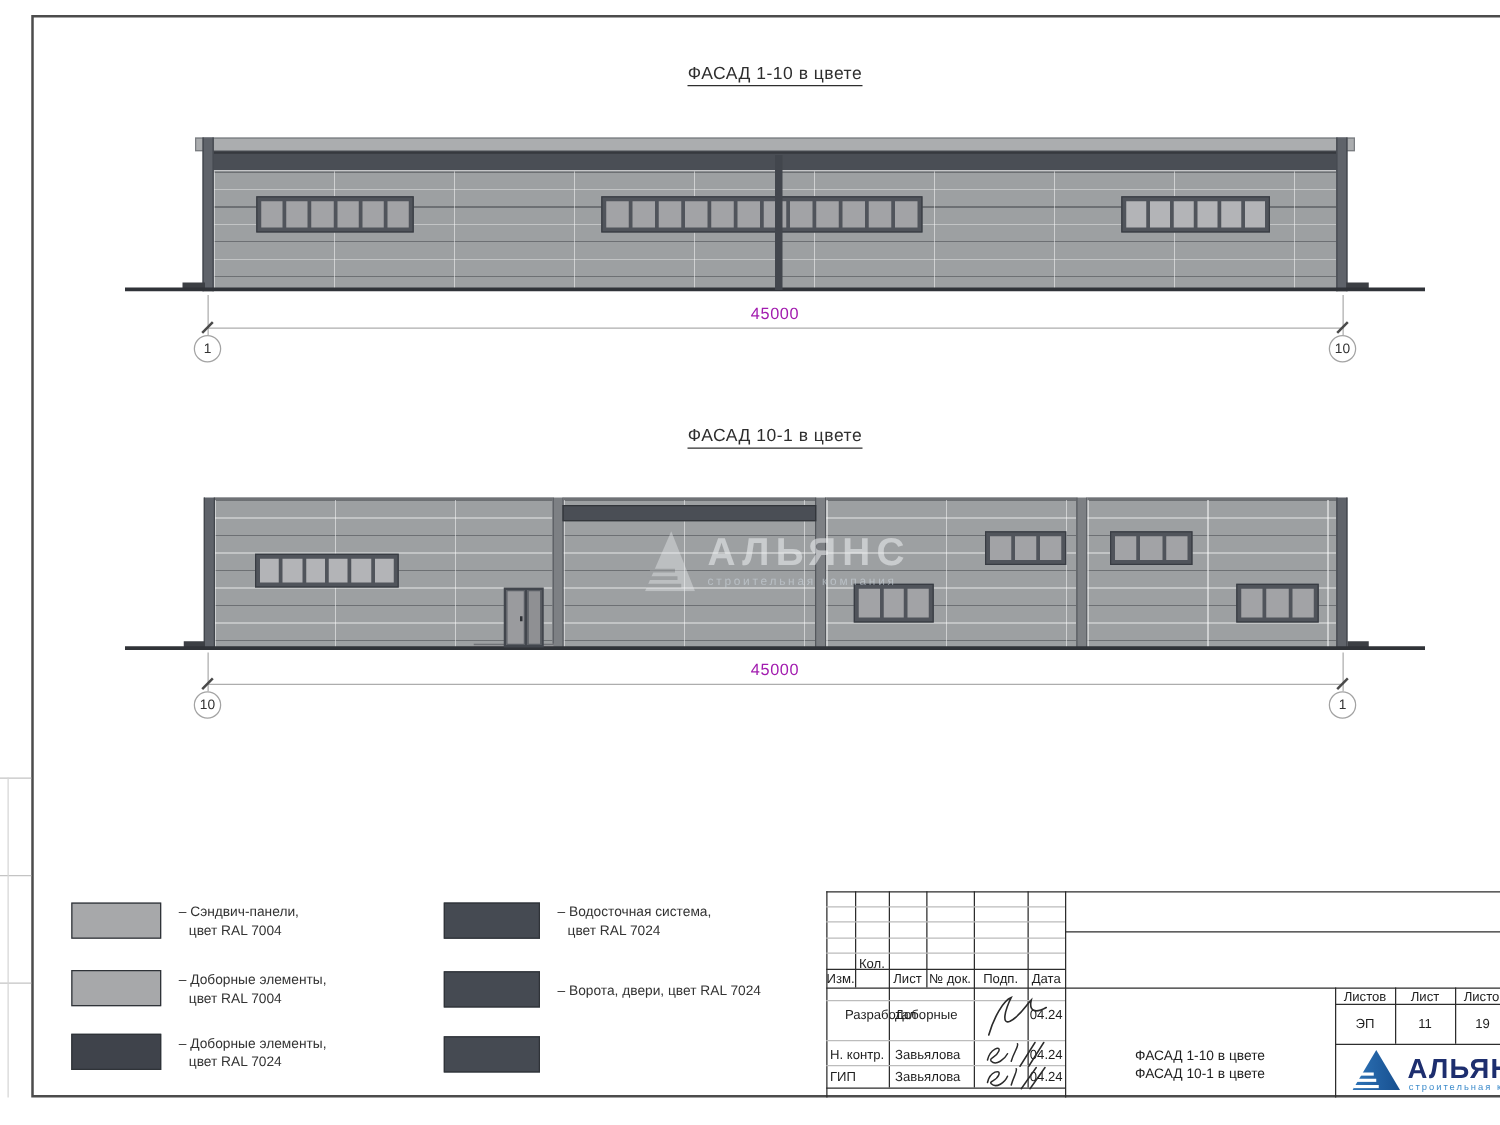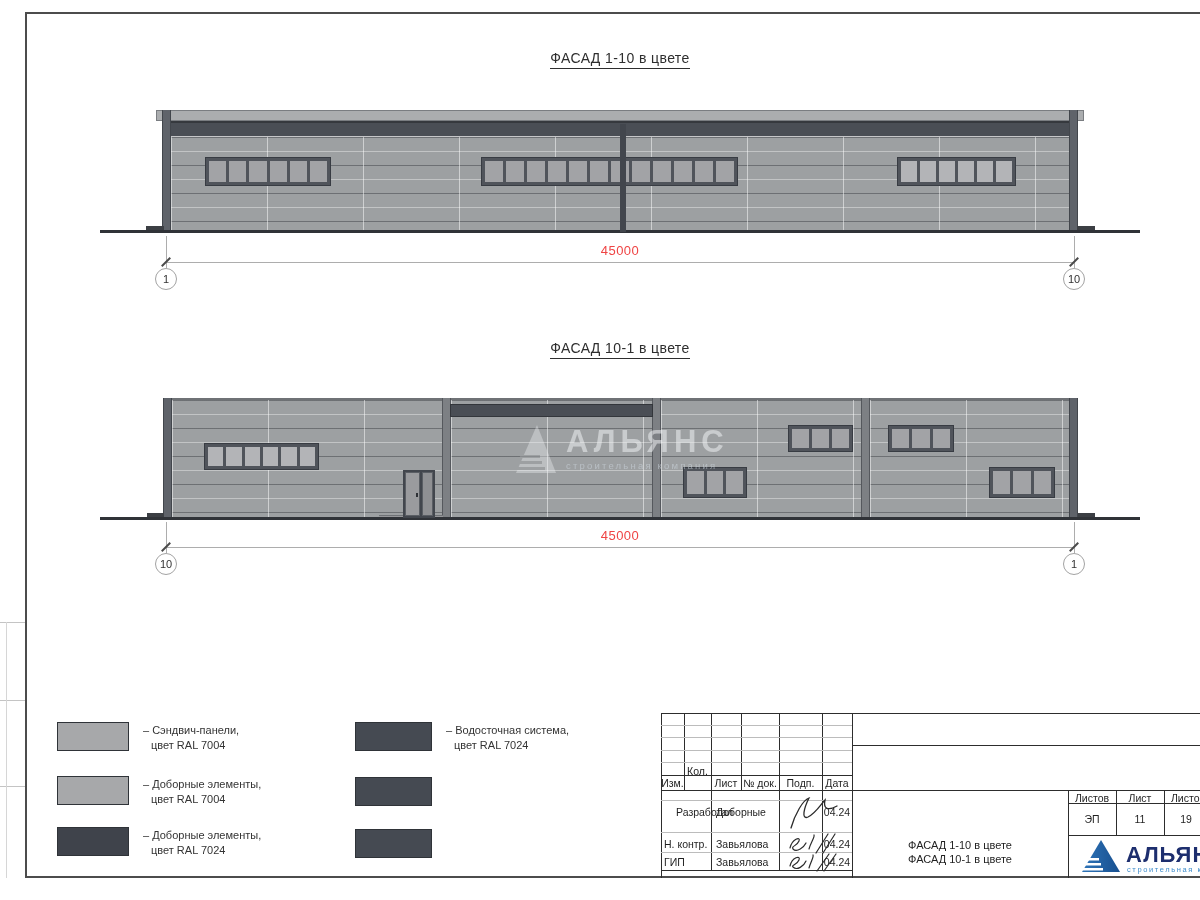--- a/index.html
+++ b/index.html
@@ -16,21 +16,21 @@
   .divider{background:#7d8084;border-left:1px solid #55585d;border-right:1px solid #55585d}
   .winband{background:#50545b;border:1px solid #383c43;display:flex;gap:3px;padding:3px}
   .pane{flex:1;background:#a2a3a6}
   .light .pane{background:#b3b4b7}
   .groundline{background:#303338;height:3px}
   .found{background:#3c3f44;height:5px}
   .dimline{background:#adadad}
   .slash{width:12px;height:2px;background:#4a4a4a;transform:rotate(-45deg)}
   .axis{width:22px;height:22px;border:1px solid #a3a3a3;border-radius:50%;background:#fff;font-size:11px;color:#333;display:flex;align-items:center;justify-content:center}
   .ftitle{font-size:14px;letter-spacing:.4px;color:#2e2e2e;border-bottom:1px solid #2e2e2e;padding-bottom:2px;white-space:nowrap}
-  .dimtext{font-size:13px;color:#ef4444;letter-spacing:.5px;text-align:center}
+  .dimtext{font-size:13px;color:#a21caf;letter-spacing:.5px;text-align:center}
   .lv{background:#2d2d2d;width:1px}
   .lh{background:#2d2d2d;height:1px}
   .lf{background:#bcbcbc;height:1px}
   .tb{font-size:10.5px;white-space:nowrap;color:#1f1f1f}
   .tbc{text-align:center}
   .legend-item{display:flex}
   .lg-swatch{border:1px solid #2f3338;flex:none}
   .lg-text{font-size:11px;line-height:15px;margin-left:14px;white-space:nowrap;color:#333;padding-top:1px}
   .pt9 .lg-text{padding-top:9px}
   .wm{display:flex;align-items:flex-start;gap:10px;opacity:.55;z-index:6}
@@ -214,20 +214,23 @@
 </div>
 <div class="abs legend-item" style="left:355px;top:722px">
   <div class="lg-swatch" style="width: 77px; height: 29px; background: rgb(69, 74, 82);"></div>
   <div class="lg-text">
       <div>– Водосточная система,</div>
       <div style="padding-left:8px">цвет RAL 7024</div>
     </div>
 </div>
 <div class="abs legend-item pt9" style="left:355px;top:777px">
   <div class="lg-swatch" style="width: 77px; height: 29px; background: rgb(69, 74, 82);"></div>
+  <div class="lg-text">
+      <div>– Ворота, двери, цвет RAL 7024</div>
+    </div>
 </div>
 <div class="abs legend-item pt9" style="left:355px;top:829px">
   <div class="lg-swatch" style="width: 77px; height: 29px; background: rgb(69, 74, 82);"></div>
 </div>
 
 <div class="abs lv" style="left:661px;top:713px;height:165px"></div>
 <div class="abs lv" style="left:684px;top:713px;height:77px"></div>
 <div class="abs lv" style="left:711px;top:713px;height:157px"></div>
 <div class="abs lv" style="left:741px;top:713px;height:77px"></div>
 <div class="abs lv" style="left:779px;top:713px;height:157px"></div>

